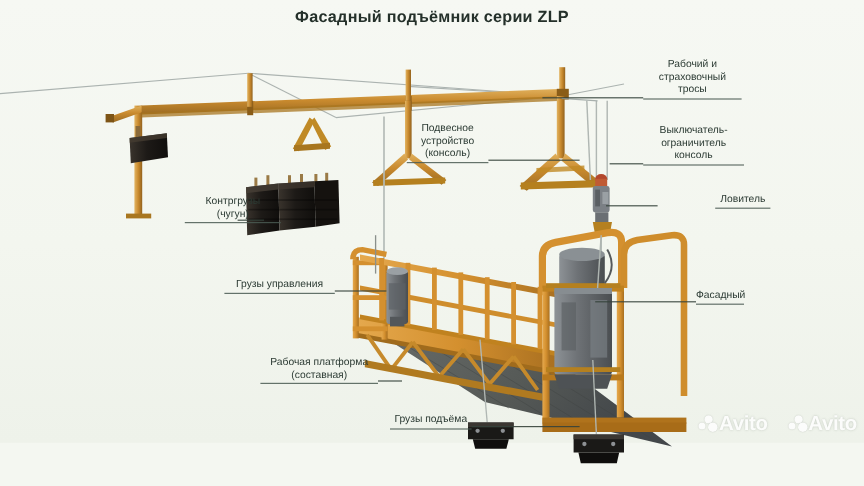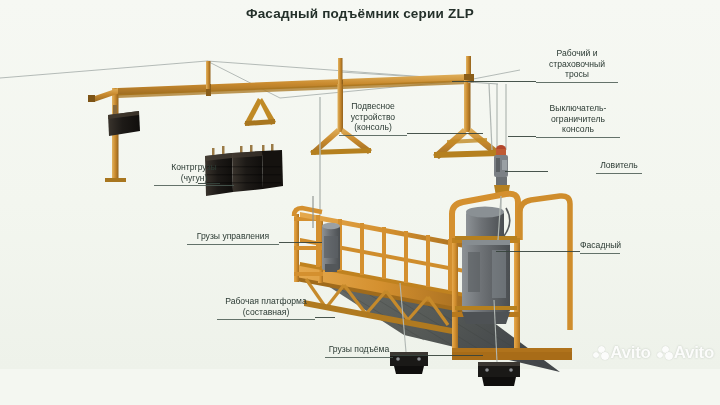--- a/index.html
+++ b/index.html
@@ -30,21 +30,21 @@
     font-family: "Liberation Sans", sans-serif;
   }
   .callout .rule {
     height: 1px; background: #4a5a52; opacity:.85;
   }
   .lead { position:absolute; height:1px; background:#35423b; opacity:.9; }
 
   
   .wm {
     position:absolute; right:6px; bottom:6px;
-    display:flex; align-items:center; gap:6px;
+    display:flex; align-items:center; gap:17px;
     opacity:.82;
   }
   .wm .unit { display:flex; align-items:center; gap:1px; }
   .wm .dots { position:relative; width:16px; height:15px; }
   .wm .dots i {
     position:absolute; display:block; border-radius:50%;
     background:#ffffff; box-shadow:0 0 1px rgba(120,130,120,.55);
   }
   .wm .d1 { width:6px;height:6px; left:0; top:6px; }
   .wm .d2 { width:7px;height:7px; left:5px; top:0px; }

